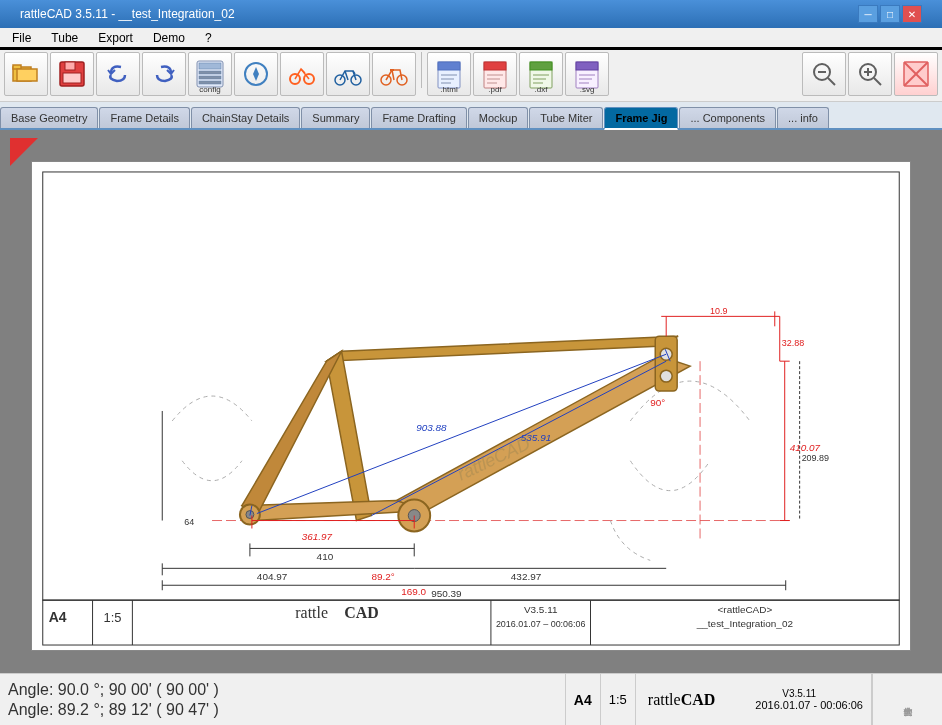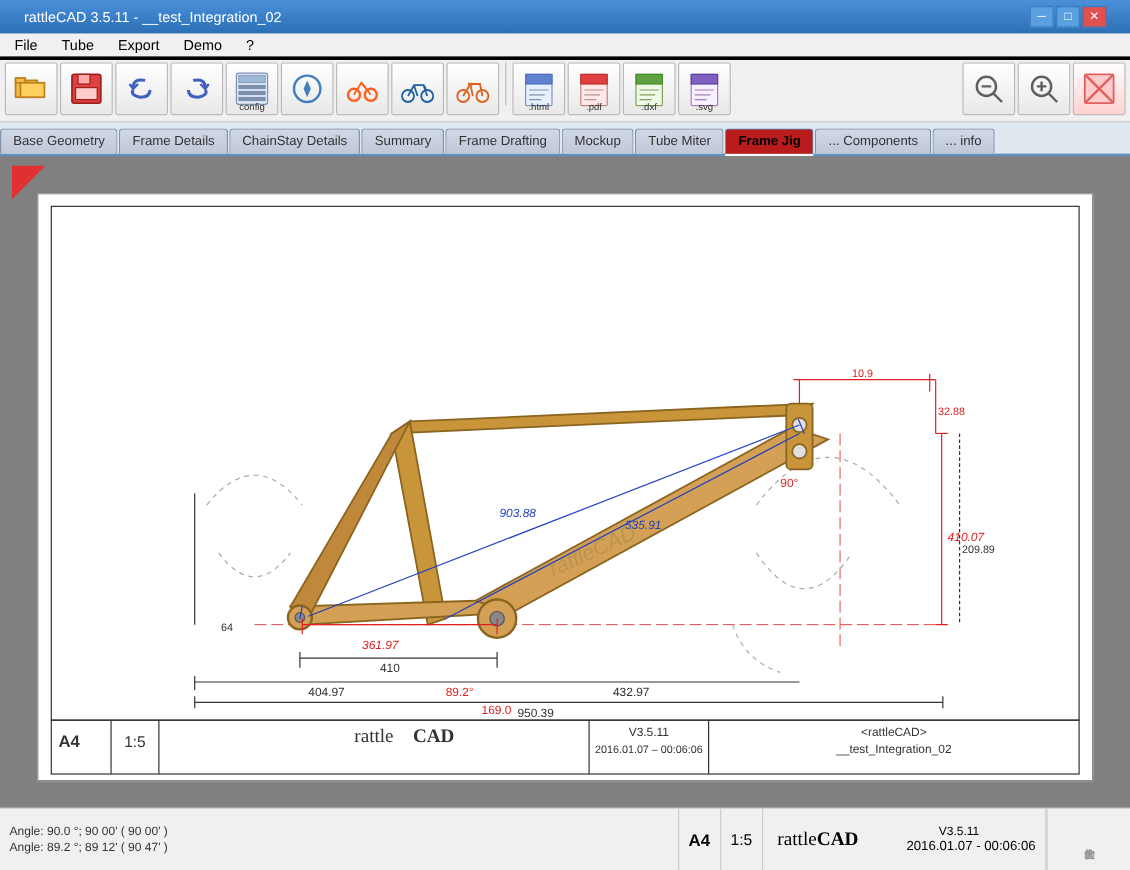--- a/index.html
+++ b/index.html
@@ -111,21 +111,21 @@
       font-size: 11px;
       background: linear-gradient(to bottom, #d0d8e8, #c0c8d8);
       border: 1px solid #8090a8;
       border-bottom: none;
       cursor: pointer;
       border-radius: 3px 3px 0 0;
       color: #333;
       white-space: nowrap;
     }
     .tab.active {
-      background: #b91c1c;
+      background: #0369a1;
       border-color: #6090c0;
       border-bottom: 2px solid white;
       font-weight: bold;
       color: #000;
       margin-bottom: -2px;
       z-index: 1;
     }
 
     
     #main {
@@ -158,21 +158,21 @@
       align-items: stretch;
     }
     #status-left {
       flex: 1;
       padding: 4px 8px;
       display: flex;
       flex-direction: column;
       justify-content: center;
       gap: 2px;
     }
-    .status-line { font-size: 10px; color: #333; }
+    .status-line { font-size: 16px; color: #333; }
     #status-right {
       display: flex;
       border-left: 1px solid #ccc;
     }
     .status-box {
       border-right: 1px solid #ccc;
       padding: 2px 8px;
       display: flex;
       flex-direction: column;
       justify-content: center;

